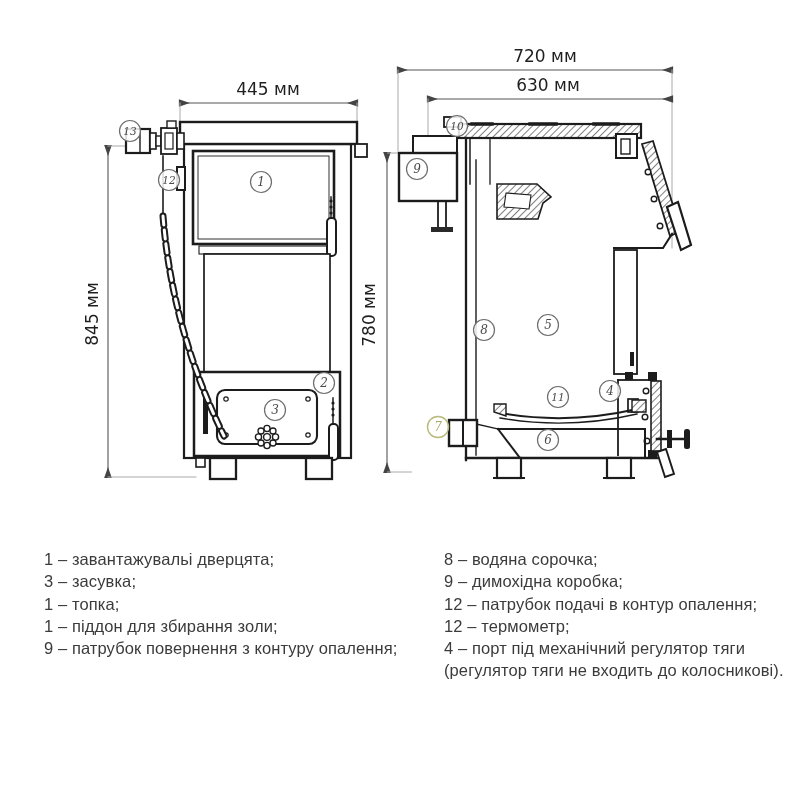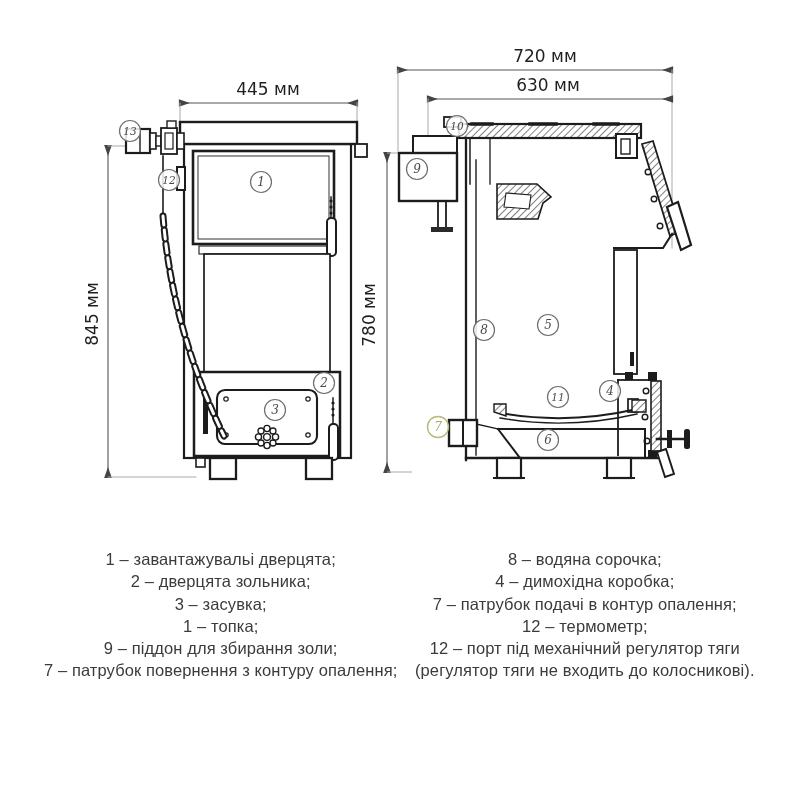--- a/index.html
+++ b/index.html
@@ -7,22 +7,22 @@
     width:800px;height:800px;background:#ffffff;position:relative;overflow:hidden;
     font-family:"Liberation Sans", sans-serif;
   }
   .stage{position:absolute;left:0;top:0;width:800px;height:800px;}
   svg{position:absolute;left:0;top:0;}
   .legend{
     position:absolute;top:548px;font-size:16.5px;line-height:22.3px;
     color:#3b3b3b;letter-spacing:0.1px;white-space:nowrap;
   }
   .legend.left{left:44px;}
-  .legend.right{left:415px;}
-  .legend div{height:22.3px;text-align:center;}
+  .legend.right{left:444px;}
+  .legend div{height:22.3px;}
   text{font-family:"DejaVu Sans", sans-serif;}
   .dimtxt{font-size:17px;fill:#1f1f1f;}
   .callout-num{font-family:"DejaVu Serif", serif;font-style:italic;fill:#4a4a4a;}
 </style>
 </head>
 <body>
 
 <div class="stage">
 
 <svg width="800" height="540" viewBox="0 0 800 540">
@@ -280,28 +280,27 @@
         </g>
     <g font-size="10.5">
           <circle cx="130" cy="131" r="10.5" fill="#fff" fill-opacity="0.85" stroke="#6e6e6e" stroke-width="1.2"></circle>
           <text class="callout-num" x="130" y="131" text-anchor="middle" dominant-baseline="central">13</text>
         </g>
   </g>
 </svg>
 
 <div class="legend left">
   <div>1 – завантажувальі дверцята;</div>
-  <div>2 – дверцята зольника;</div>
   <div>3 – засувка;</div>
   <div>1 – топка;</div>
-  <div>9 – піддон для збирання золи;</div>
-  <div>7 – патрубок повернення з контуру опалення;</div>
+  <div>1 – піддон для збирання золи;</div>
+  <div>9 – патрубок повернення з контуру опалення;</div>
 </div>
 <div class="legend right">
   <div>8 – водяна сорочка;</div>
-  <div>4 – димохідна коробка;</div>
-  <div>7 – патрубок подачі в контур опалення;</div>
+  <div>9 – димохідна коробка;</div>
+  <div>12 – патрубок подачі в контур опалення;</div>
   <div>12 – термометр;</div>
-  <div>12 – порт під механічний регулятор тяги</div>
+  <div>4 – порт під механічний регулятор тяги</div>
   <div>(регулятор тяги не входить до колосникові).</div>
 </div>
 
 </div>
 
 </body></html>

